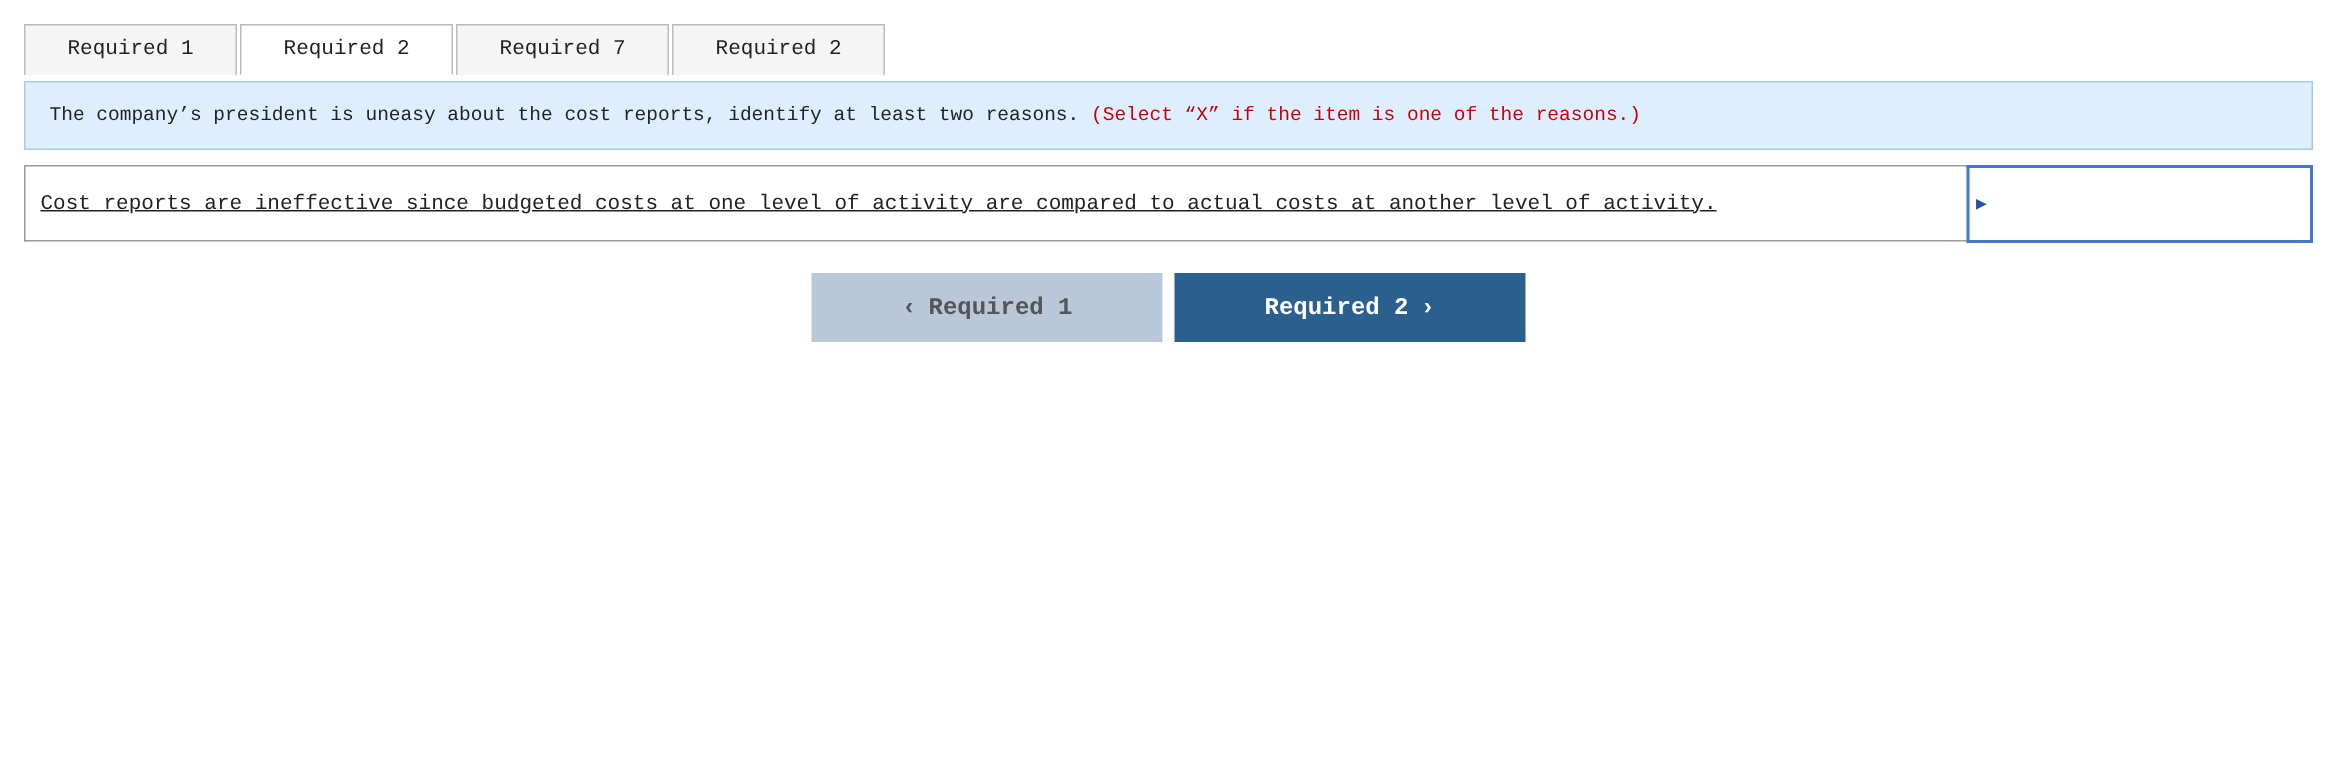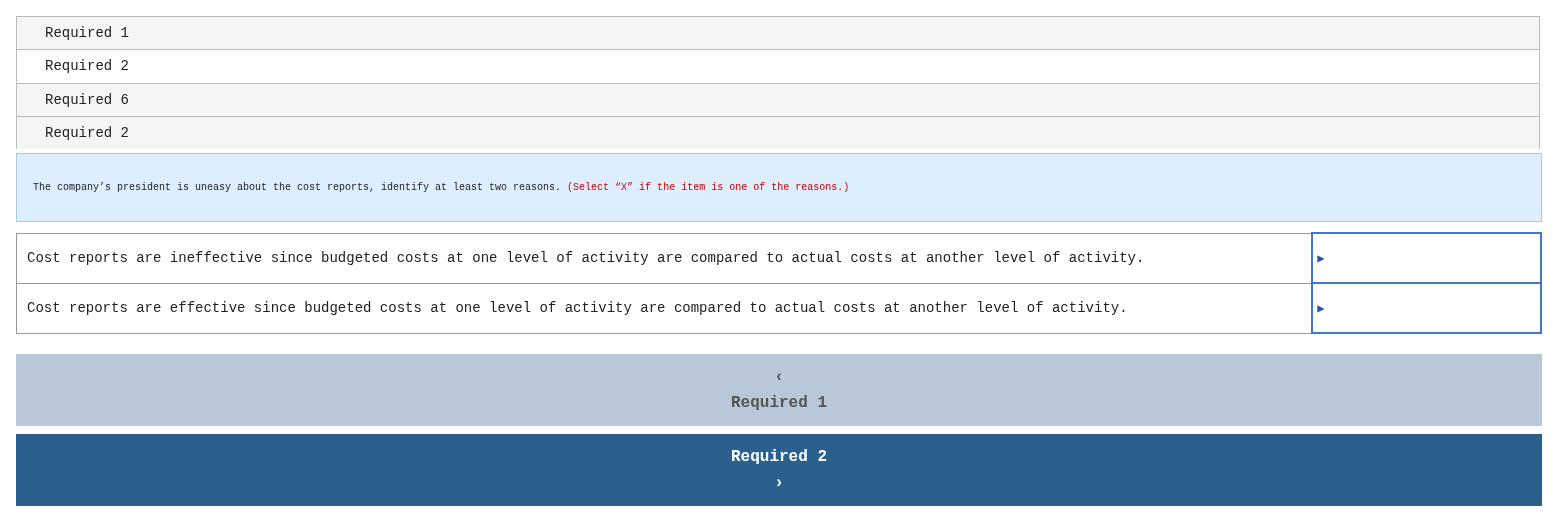--- a/index.html
+++ b/index.html
@@ -1,15 +1,15 @@
 <!DOCTYPE html>
 <html><head>
   <meta charset="utf-8">
   <style>
-    * { box-sizing: border-box; margin: 0; padding: 0; flex-direction: column; }
+    * { box-sizing: border-box; margin: 0; padding: 0; }
     body {
       font-family: 'Courier New', Courier, monospace;
       font-size: 14px;
       background: #fff;
       color: #222;
       padding: 16px;
       width: 1558px;
       min-height: 512px;
     }
 
@@ -32,42 +32,43 @@
     .tab.active {
       background: #fff;
       border-bottom: 1px solid #fff;
       font-weight: normal;
     }
 
     
     .info-box {
       background: #ddeeff;
       border: 1px solid #aacce0;
-      padding: 26px 16px;
+      padding: 12px 16px;
       margin-top: 4px;
       margin-bottom: 10px;
-      font-size: 10px;
+      font-size: 13px;
       line-height: 1.5;
     }
     .info-box .highlight {
       color: #cc0000;
     }
 
     
     .answer-table {
       width: 100%;
       border-collapse: collapse;
       margin-bottom: 20px;
     }
     .answer-table td {
       border: 1px solid #999;
       padding: 8px 10px;
       vertical-align: middle;
       font-size: 14px;
       font-family: 'Courier New', Courier, monospace;
+      text-decoration: underline;
     }
     .answer-table td.text-cell {
       width: 85%;
     }
     .answer-table td.input-cell {
       width: 15%;
       border: 2px solid #4477cc;
       position: relative;
       height: 50px;
     }
@@ -124,39 +125,33 @@
       align-items: center;
       gap: 8px;
     }
   </style>
 </head>
 <body>
 
 <div class="tabs">
   <div class="tab">Required 1</div>
   <div class="tab active">Required 2</div>
-  <div class="tab">Required 6</div>
+  <div class="tab">Required 7</div>
   <div class="tab">Required 2</div>
 </div>
 
 <div class="info-box">
   <span>The company’s president is uneasy about the cost reports, identify at least two reasons.</span>
   <span class="highlight">(Select “X” if the item is one of the reasons.)</span>
 </div>
 
 <table class="answer-table">
   <tbody>
     <tr>
       <td class="text-cell">Cost reports are ineffective since budgeted costs at one level of activity are compared to actual costs at another level of activity.</td>
-      <td class="input-cell">
-        <input type="text" style="">
-      </td>
-    </tr>
-    <tr>
-      <td class="text-cell">Cost reports are effective since budgeted costs at one level of activity are compared to actual costs at another level of activity.</td>
       <td class="input-cell">
         <input type="text" style="">
       </td>
     </tr>
   </tbody>
 </table>
 
 <div class="nav-buttons">
   <button class="btn-prev">
     <span>‹</span>

